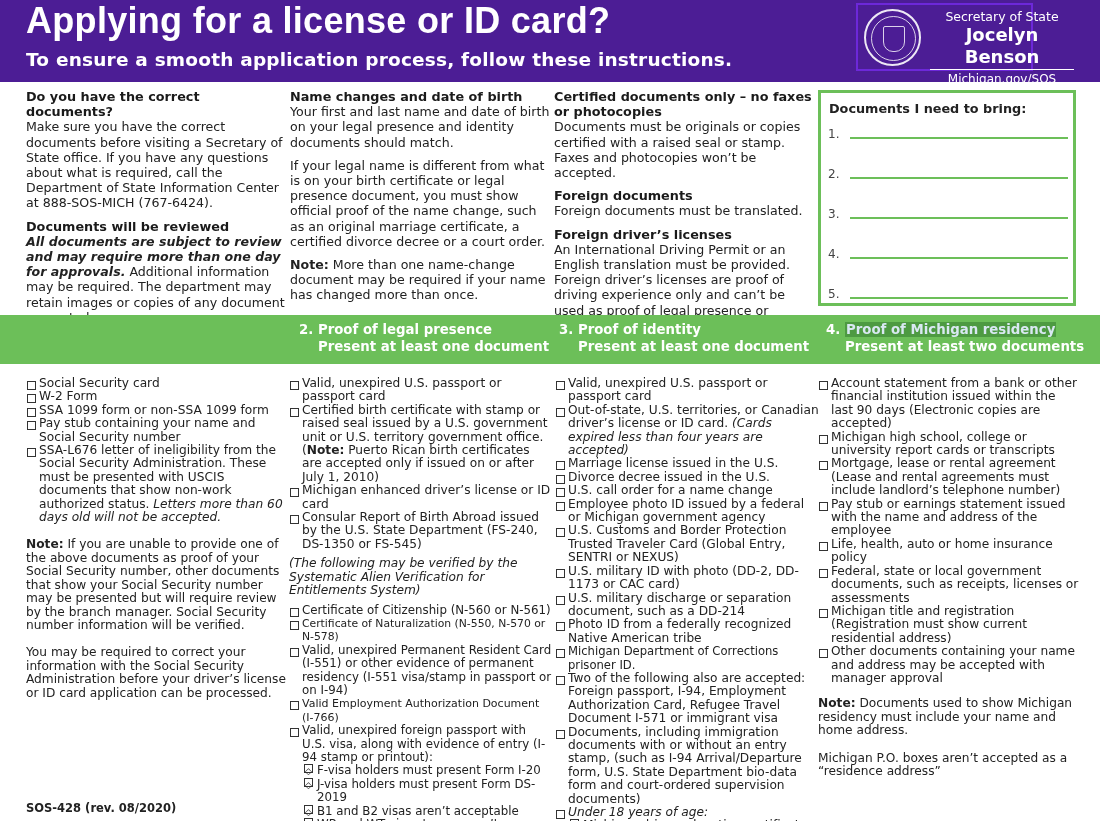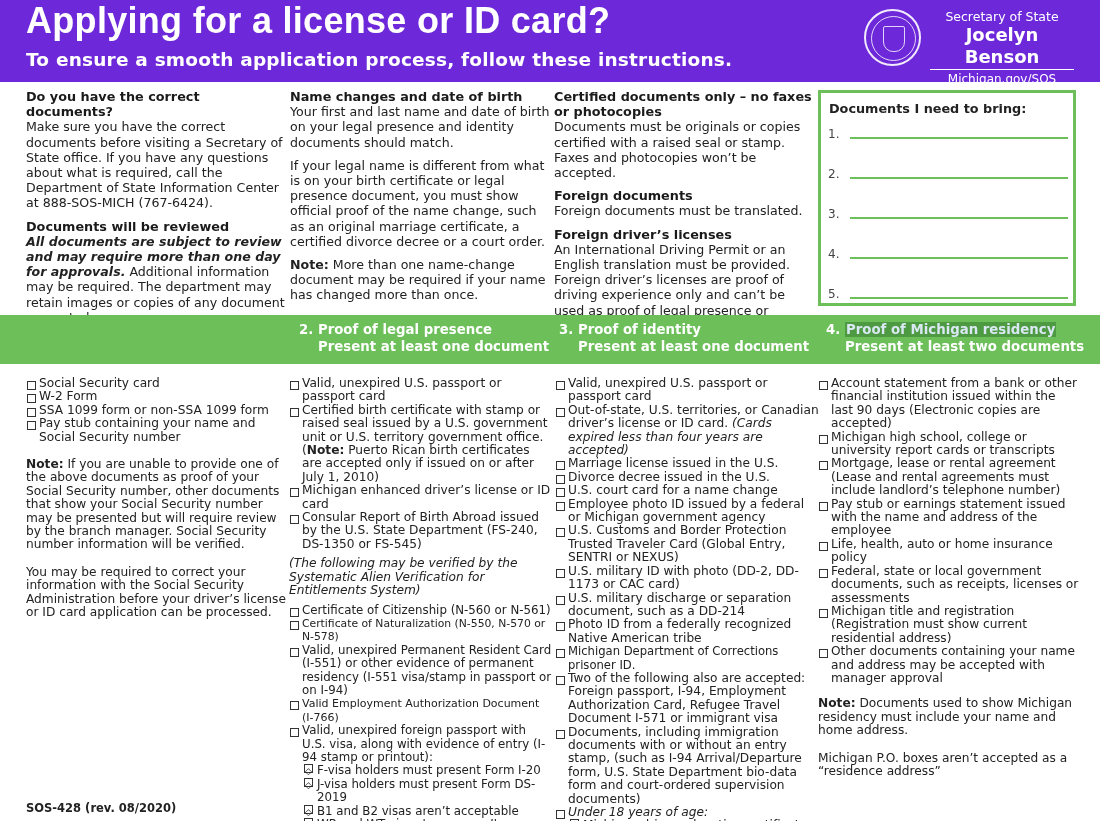--- a/index.html
+++ b/index.html
@@ -1,19 +1,19 @@
 <!DOCTYPE html>
 <html><head>
 <meta charset="utf-8">
 <style>
   * { box-sizing: border-box; margin: 0; padding: 0; }
   html, body { width: 1100px; height: 821px; overflow: hidden; background: #ffffff; }
   body { font-family: "DejaVu Sans", sans-serif; color: #222; position: relative; }
 
-  .header { position: absolute; left: 0; top: 0; width: 1100px; height: 82px; background: #6d28d9; }
+  .header { position: absolute; left: 0; top: 0; width: 1100px; height: 82px; background: #4c1d95; }
   .header .title { position: absolute; left: 26px; top: 0px; font-family: "Liberation Sans", sans-serif; font-weight: bold; font-size: 36px; color: #fff; letter-spacing: 0.3px; }
   .header .subtitle { position: absolute; left: 26px; top: 49px; font-family: "DejaVu Sans", sans-serif; font-weight: bold; font-size: 18.5px; color: #fff; letter-spacing: 0.2px; }
 
   .logo-box { position: absolute; left: 856px; top: 3px; width: 177px; height: 68px; border: 2px solid #6d28d9; }
   .seal { position: absolute; left: 6px; top: 4px; width: 57px; height: 57px; border-radius: 50%; border: 2px solid rgba(255,255,255,0.9); }
   .seal::before { content: ""; position: absolute; left: 5px; top: 5px; width: 43px; height: 43px; border-radius: 50%; border: 1px solid rgba(255,255,255,0.8); }
   .seal::after { content: ""; position: absolute; left: 17px; top: 15px; width: 20px; height: 24px; border: 1.5px solid rgba(255,255,255,0.8); border-radius: 2px 2px 10px 10px; }
   .logo-text { position: absolute; left: 68px; top: 0; width: 152px; text-align: center; color: #fff; font-family: "DejaVu Sans", sans-serif; }
   .logo-text .l1 { font-size: 12.5px; margin-top: 4px; }
   .logo-text .l2 { font-size: 18px; font-weight: bold; line-height: 22px; }
@@ -111,20 +111,21 @@
     <span class="sub" style="padding-left:19px;">Present at least two documents</span>
   </div>
 </div>
 
 <div class="col col-body" style="left:26px; top:377px; width:262px;">
   <ul class="check">
     <li>Social Security card</li>
     <li>W-2 Form</li>
     <li>SSA 1099 form or non-SSA 1099 form</li>
     <li>Pay stub containing your name and Social Security number</li>
+    <li><span>SSA-L676 letter of ineligibility from the Social Security Administration. These must be presented with USCIS documents that show non-work authorized status. </span><span class="it">Letters more than 60 days old will not be accepted.</span></li>
   </ul>
   <div style="height:14px;"></div>
   <p><span class="b">Note:</span><span> If you are unable to provide one of the above documents as proof of your Social Security number, other documents that show your Social Security number may be presented but will require review by the branch manager. Social Security number information will be verified.</span></p>
   <div style="height:6px;"></div>
   <p>You may be required to correct your information with the Social Security Administration before your driver’s license or ID card application can be processed.</p>
 </div>
 
 <div class="col col-body" style="left:289px; top:377px; width:264px;">
   <ul class="check">
     <li>Valid, unexpired U.S. passport or passport card</li>
@@ -150,21 +151,21 @@
 
   </ul>
 </div>
 
 <div class="col col-body" style="left:555px; top:377px; width:264px;">
   <ul class="check">
     <li>Valid, unexpired U.S. passport or passport card</li>
     <li><span>Out-of-state, U.S. territories, or Canadian driver’s license or ID card. </span><span class="it">(Cards expired less than four years are accepted)</span></li>
     <li>Marriage license issued in the U.S.</li>
     <li>Divorce decree issued in the U.S.</li>
-    <li>U.S. court card for a name change</li>
+    <li>U.S. call order for a name change</li>
     <li>Employee photo ID issued by a federal or Michigan government agency</li>
     <li>U.S. Customs and Border Protection Trusted Traveler Card (Global Entry, SENTRI or NEXUS)</li>
     <li>U.S. military ID with photo (DD-2, DD-1173 or CAC card)</li>
     <li>U.S. military discharge or separation document, such as a DD-214</li>
     <li>Photo ID from a federally recognized Native American tribe</li>
     <li style="font-size:11.6px;">Michigan Department of Corrections prisoner ID.</li>
     <li>Two of the following also are accepted: Foreign passport, I-94, Employment Authorization Card, Refugee Travel Document I-571 or immigrant visa</li>
     <li>Documents, including immigration documents with or without an entry stamp, (such as I-94 Arrival/Departure form, U.S. State Department bio-data form and court-ordered supervision documents)</li>
     <li><span class="it">Under 18 years of age:</span>
       <ul class="diamond">

